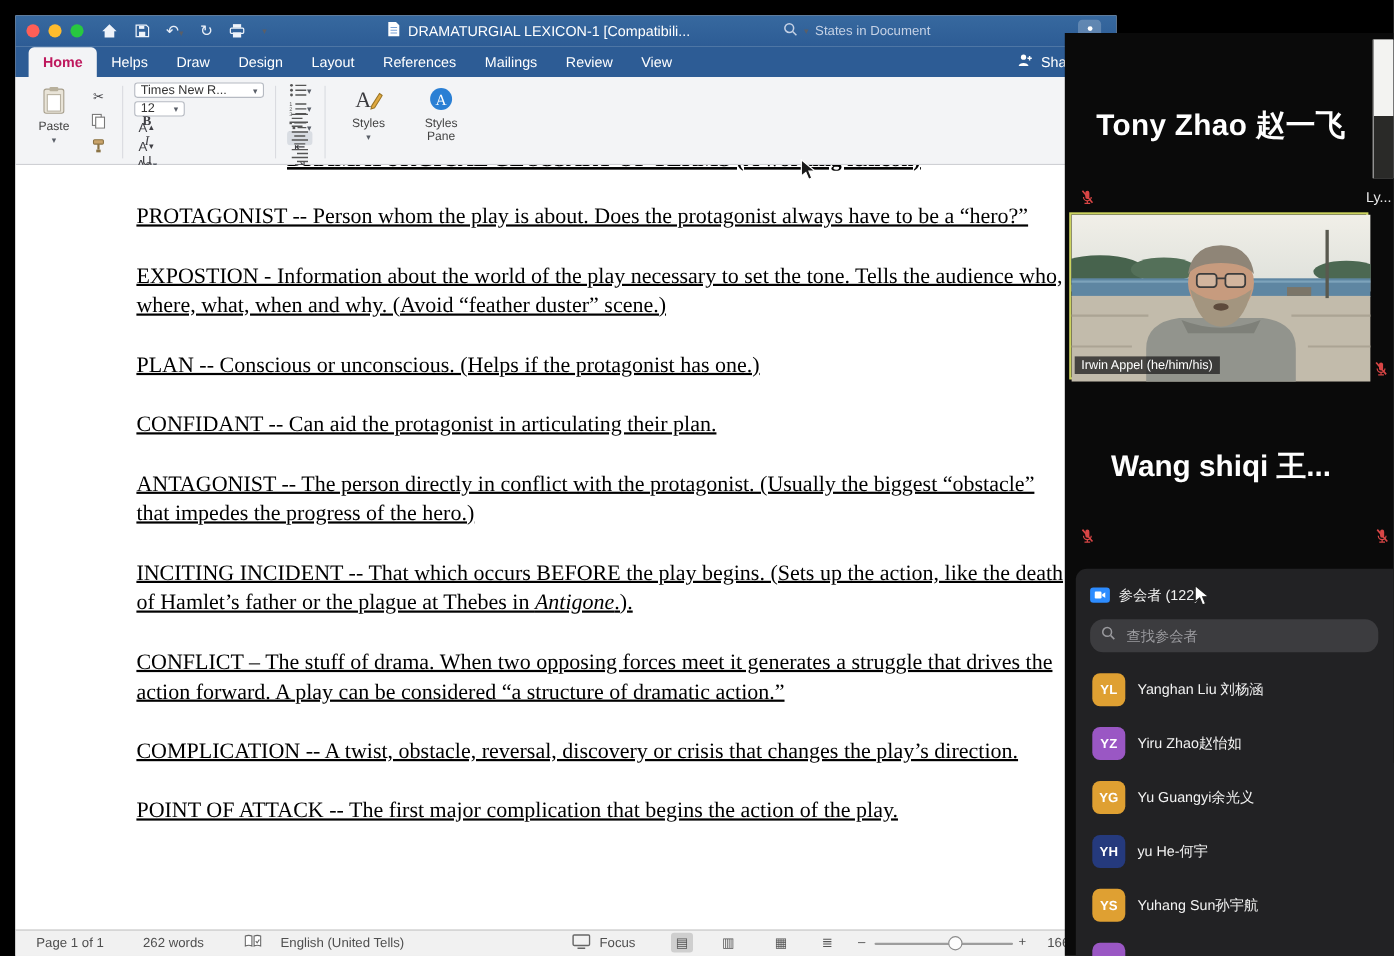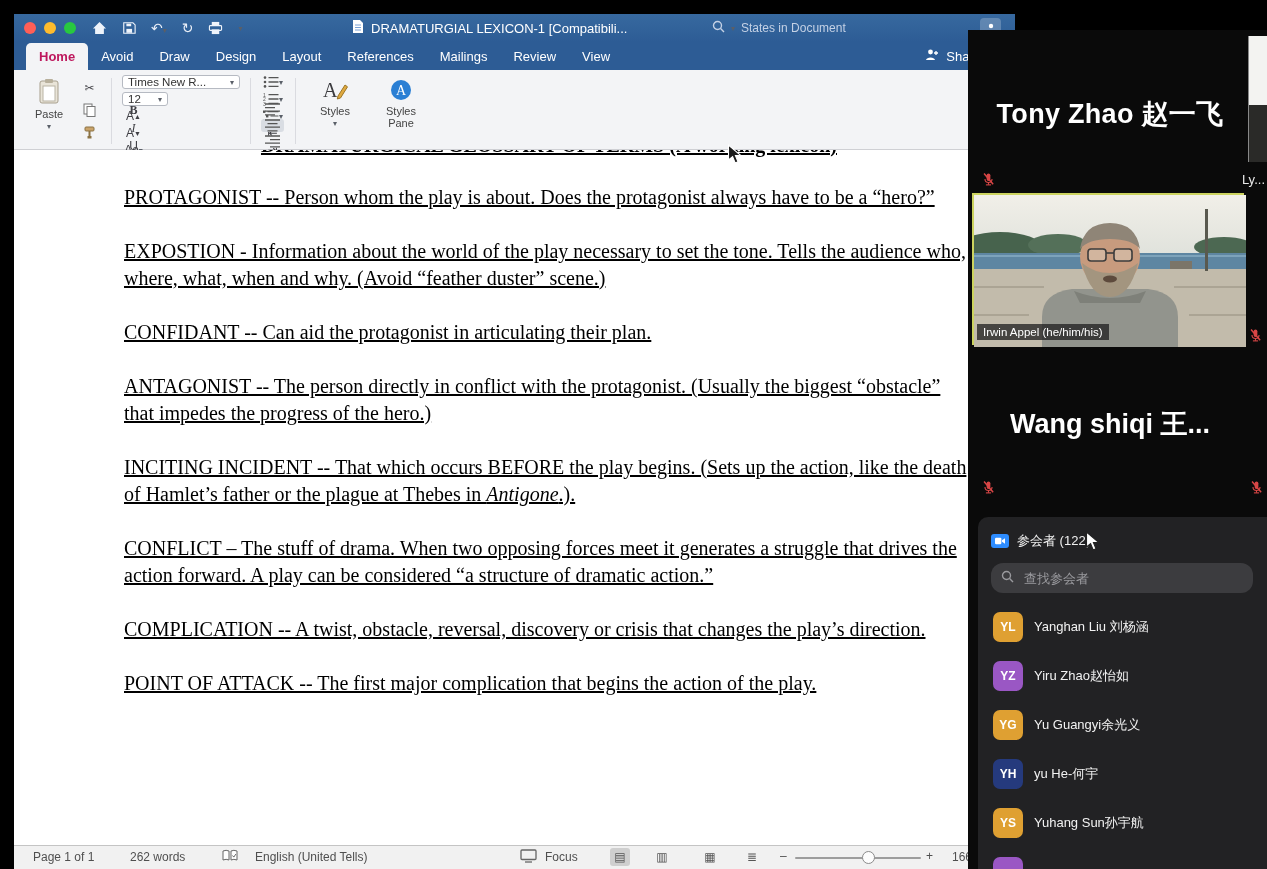--- a/index.html
+++ b/index.html
@@ -145,21 +145,21 @@
         <svg width="12" height="12" viewBox="0 0 12 12">
             <circle cx="6" cy="4" r="2.2" fill="#fff"></circle>
             <path d="M1.5 11c.5-3 8.5-3 9 0z" fill="#fff"></path>
           </svg>
       </div>
     </div>
 
     <div class="tabrow">
       <div class="tabs" style="display:flex">
           <div class="tab active">Home</div>
-          <div class="tab">Avoid</div>
+          <div class="tab">Helps</div>
           <div class="tab">Draw</div>
           <div class="tab">Design</div>
           <div class="tab">Layout</div>
           <div class="tab">References</div>
           <div class="tab">Mailings</div>
           <div class="tab">Review</div>
           <div class="tab">View</div>
         </div>
       <div class="share-btn">
         <span><svg width="15" height="13" viewBox="0 0 15 13">
@@ -355,20 +355,21 @@
             </svg></span>
         <span>Styles Pane</span>
       </div>
     </div>
 
     <div class="docarea">
       <div class="docbody">
         <div class="doc-heading">DRAMATURGICAL GLOSSARY OF TERMS (A working lexicon)</div>
       <p><span>PROTAGONIST -- Person whom the play is about.  Does the protagonist always have to be a “hero?”</span></p>
           <p><span>EXPOSTION - Information about the world of the play necessary to set the tone. Tells the audience who, where, what, when and why. (Avoid “feather duster” scene.)</span></p>
+          <p><span>PLAN -- Conscious or unconscious.  (Helps if the protagonist has one.)</span></p>
           <p><span>CONFIDANT -- Can aid the protagonist in articulating their plan.</span></p>
           <p><span>ANTAGONIST -- The person directly in conflict with the protagonist.  (Usually the biggest “obstacle” that impedes the progress of the hero.)</span></p>
           <p><span>INCITING INCIDENT -- That which occurs BEFORE the play begins.  (Sets up the action, like the death of Hamlet’s father or the plague at Thebes in </span><span class="it">Antigone</span><span>.).</span></p>
           <p><span>CONFLICT – The stuff of drama.  When two opposing forces meet it generates a struggle that drives the action forward. A play can be considered “a structure of dramatic action.”</span></p>
           <p><span>COMPLICATION -- A twist, obstacle, reversal, discovery or crisis that changes the play’s direction.</span></p>
           <p><span>POINT OF ATTACK -- The first major complication that begins the action of the play.</span></p>
         </div>
     </div>
 
     <div class="statusbar">

